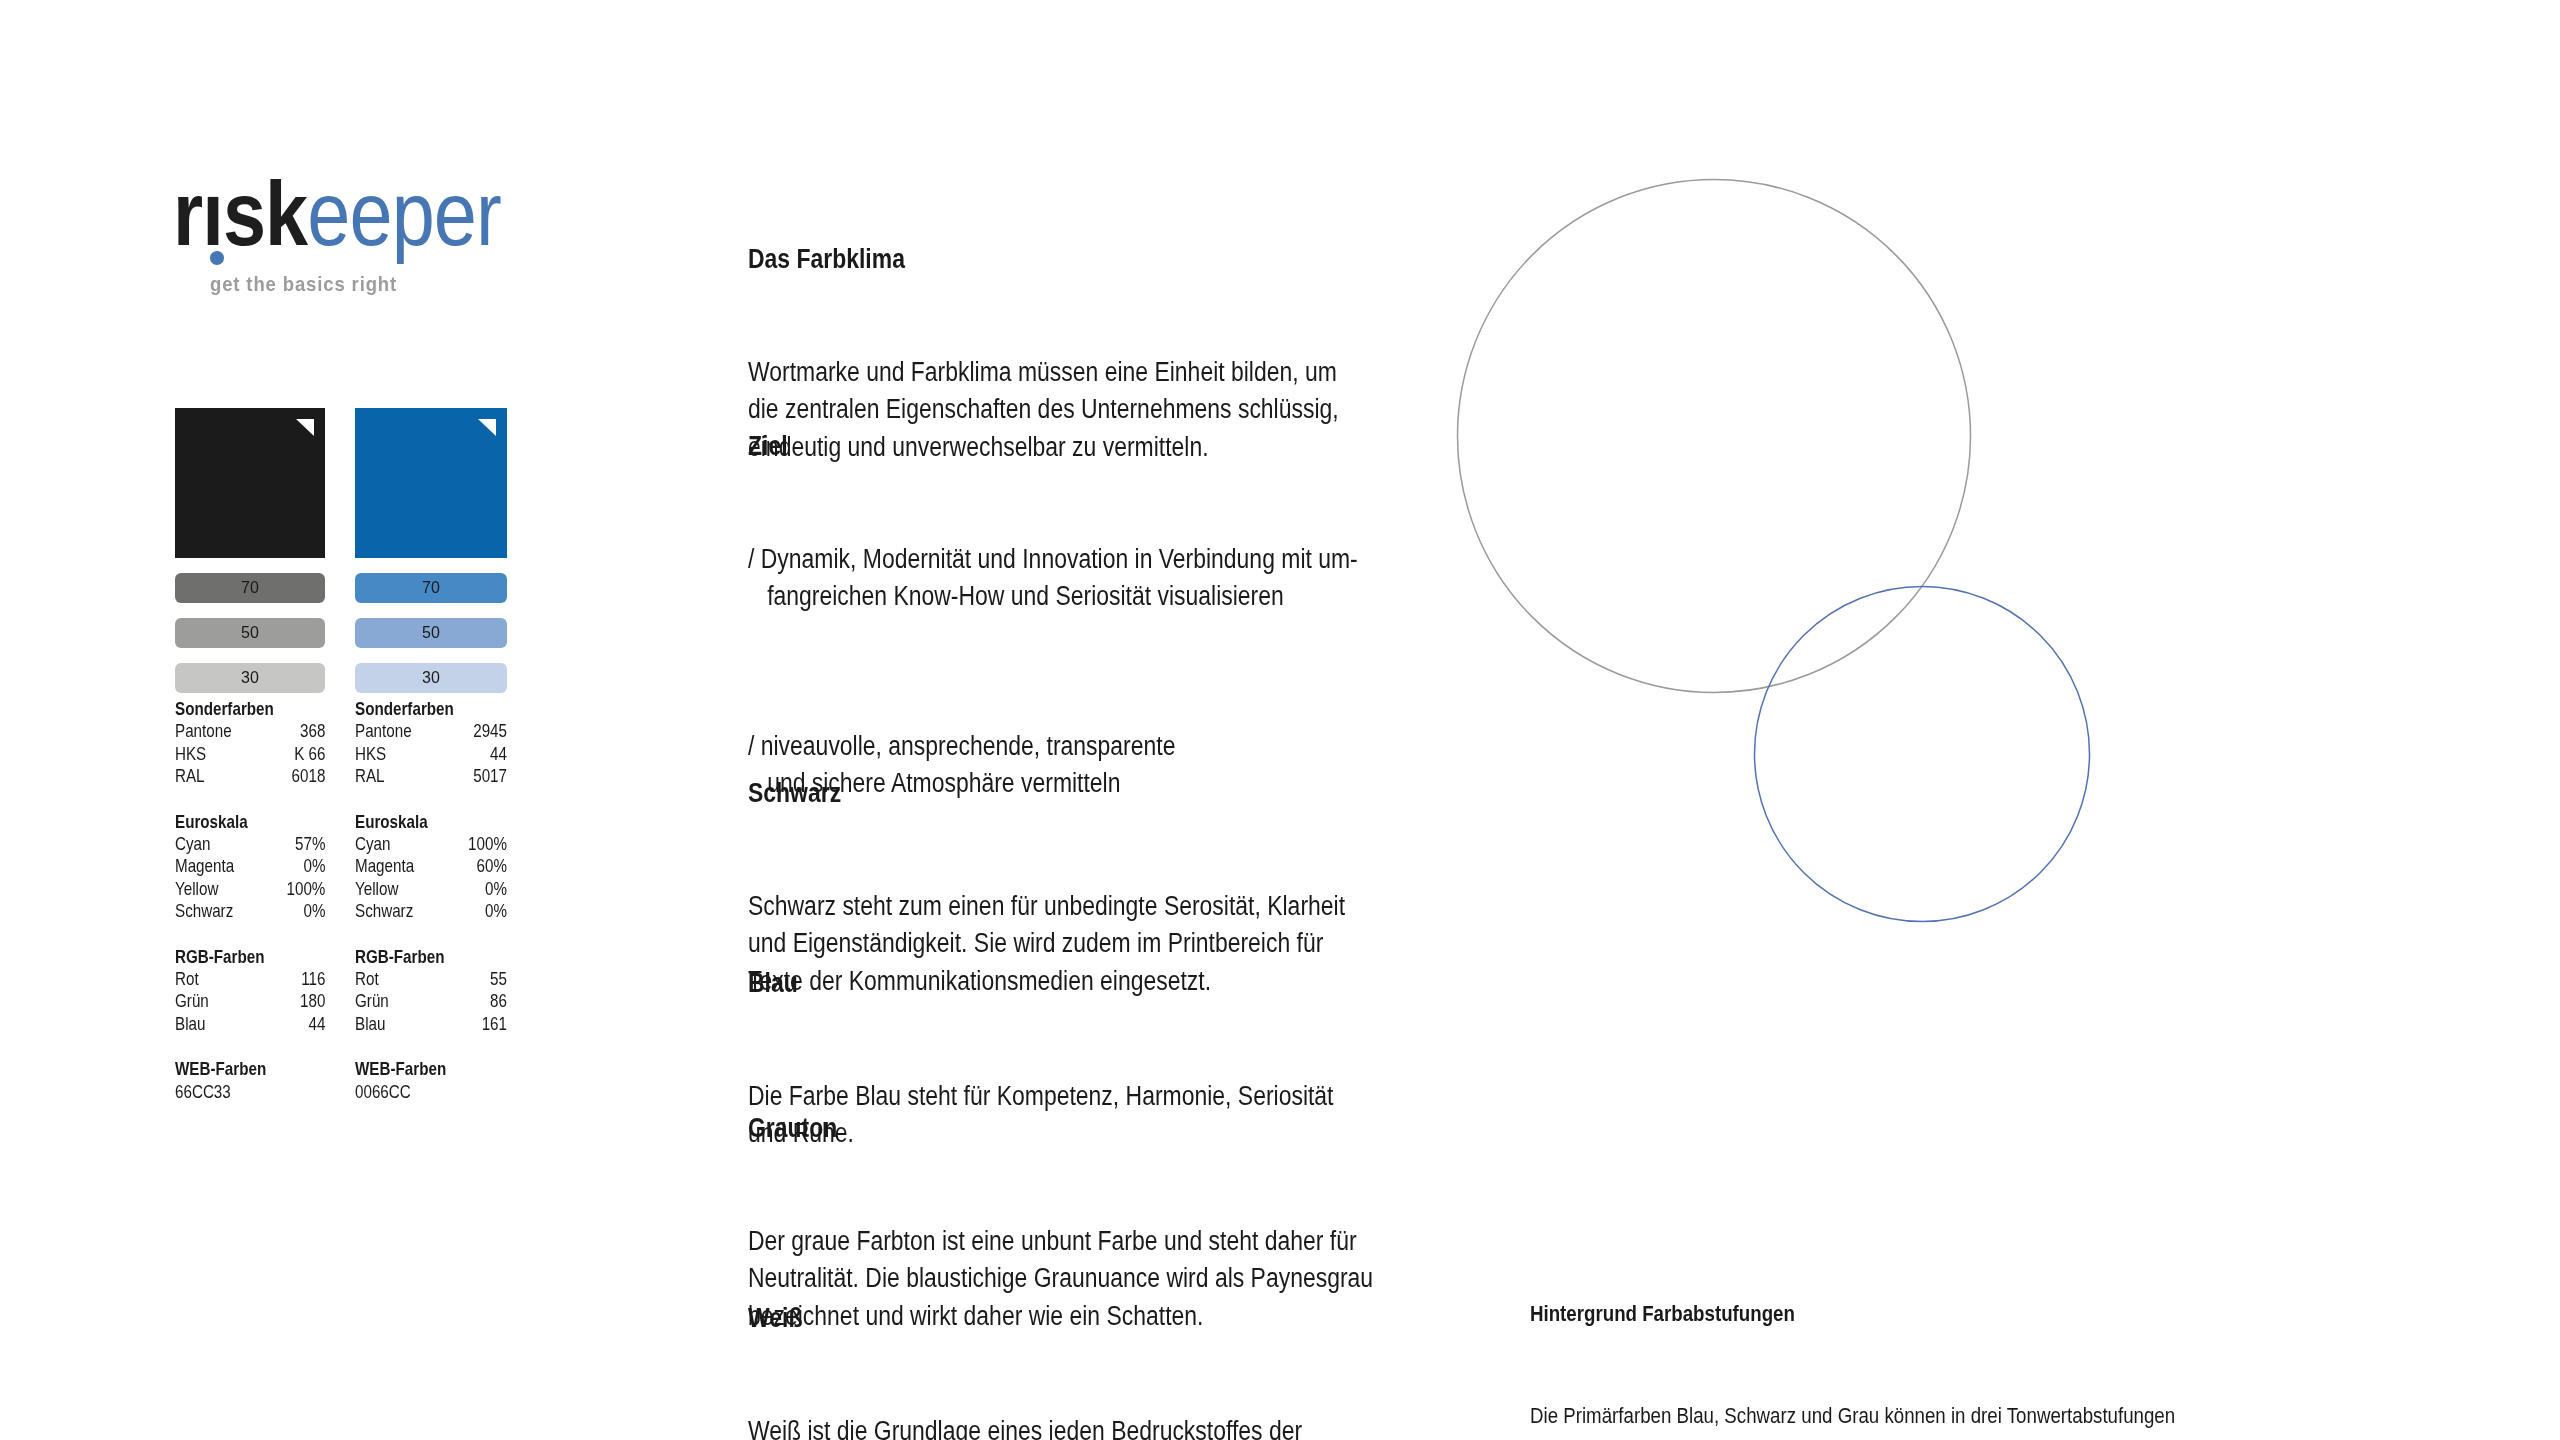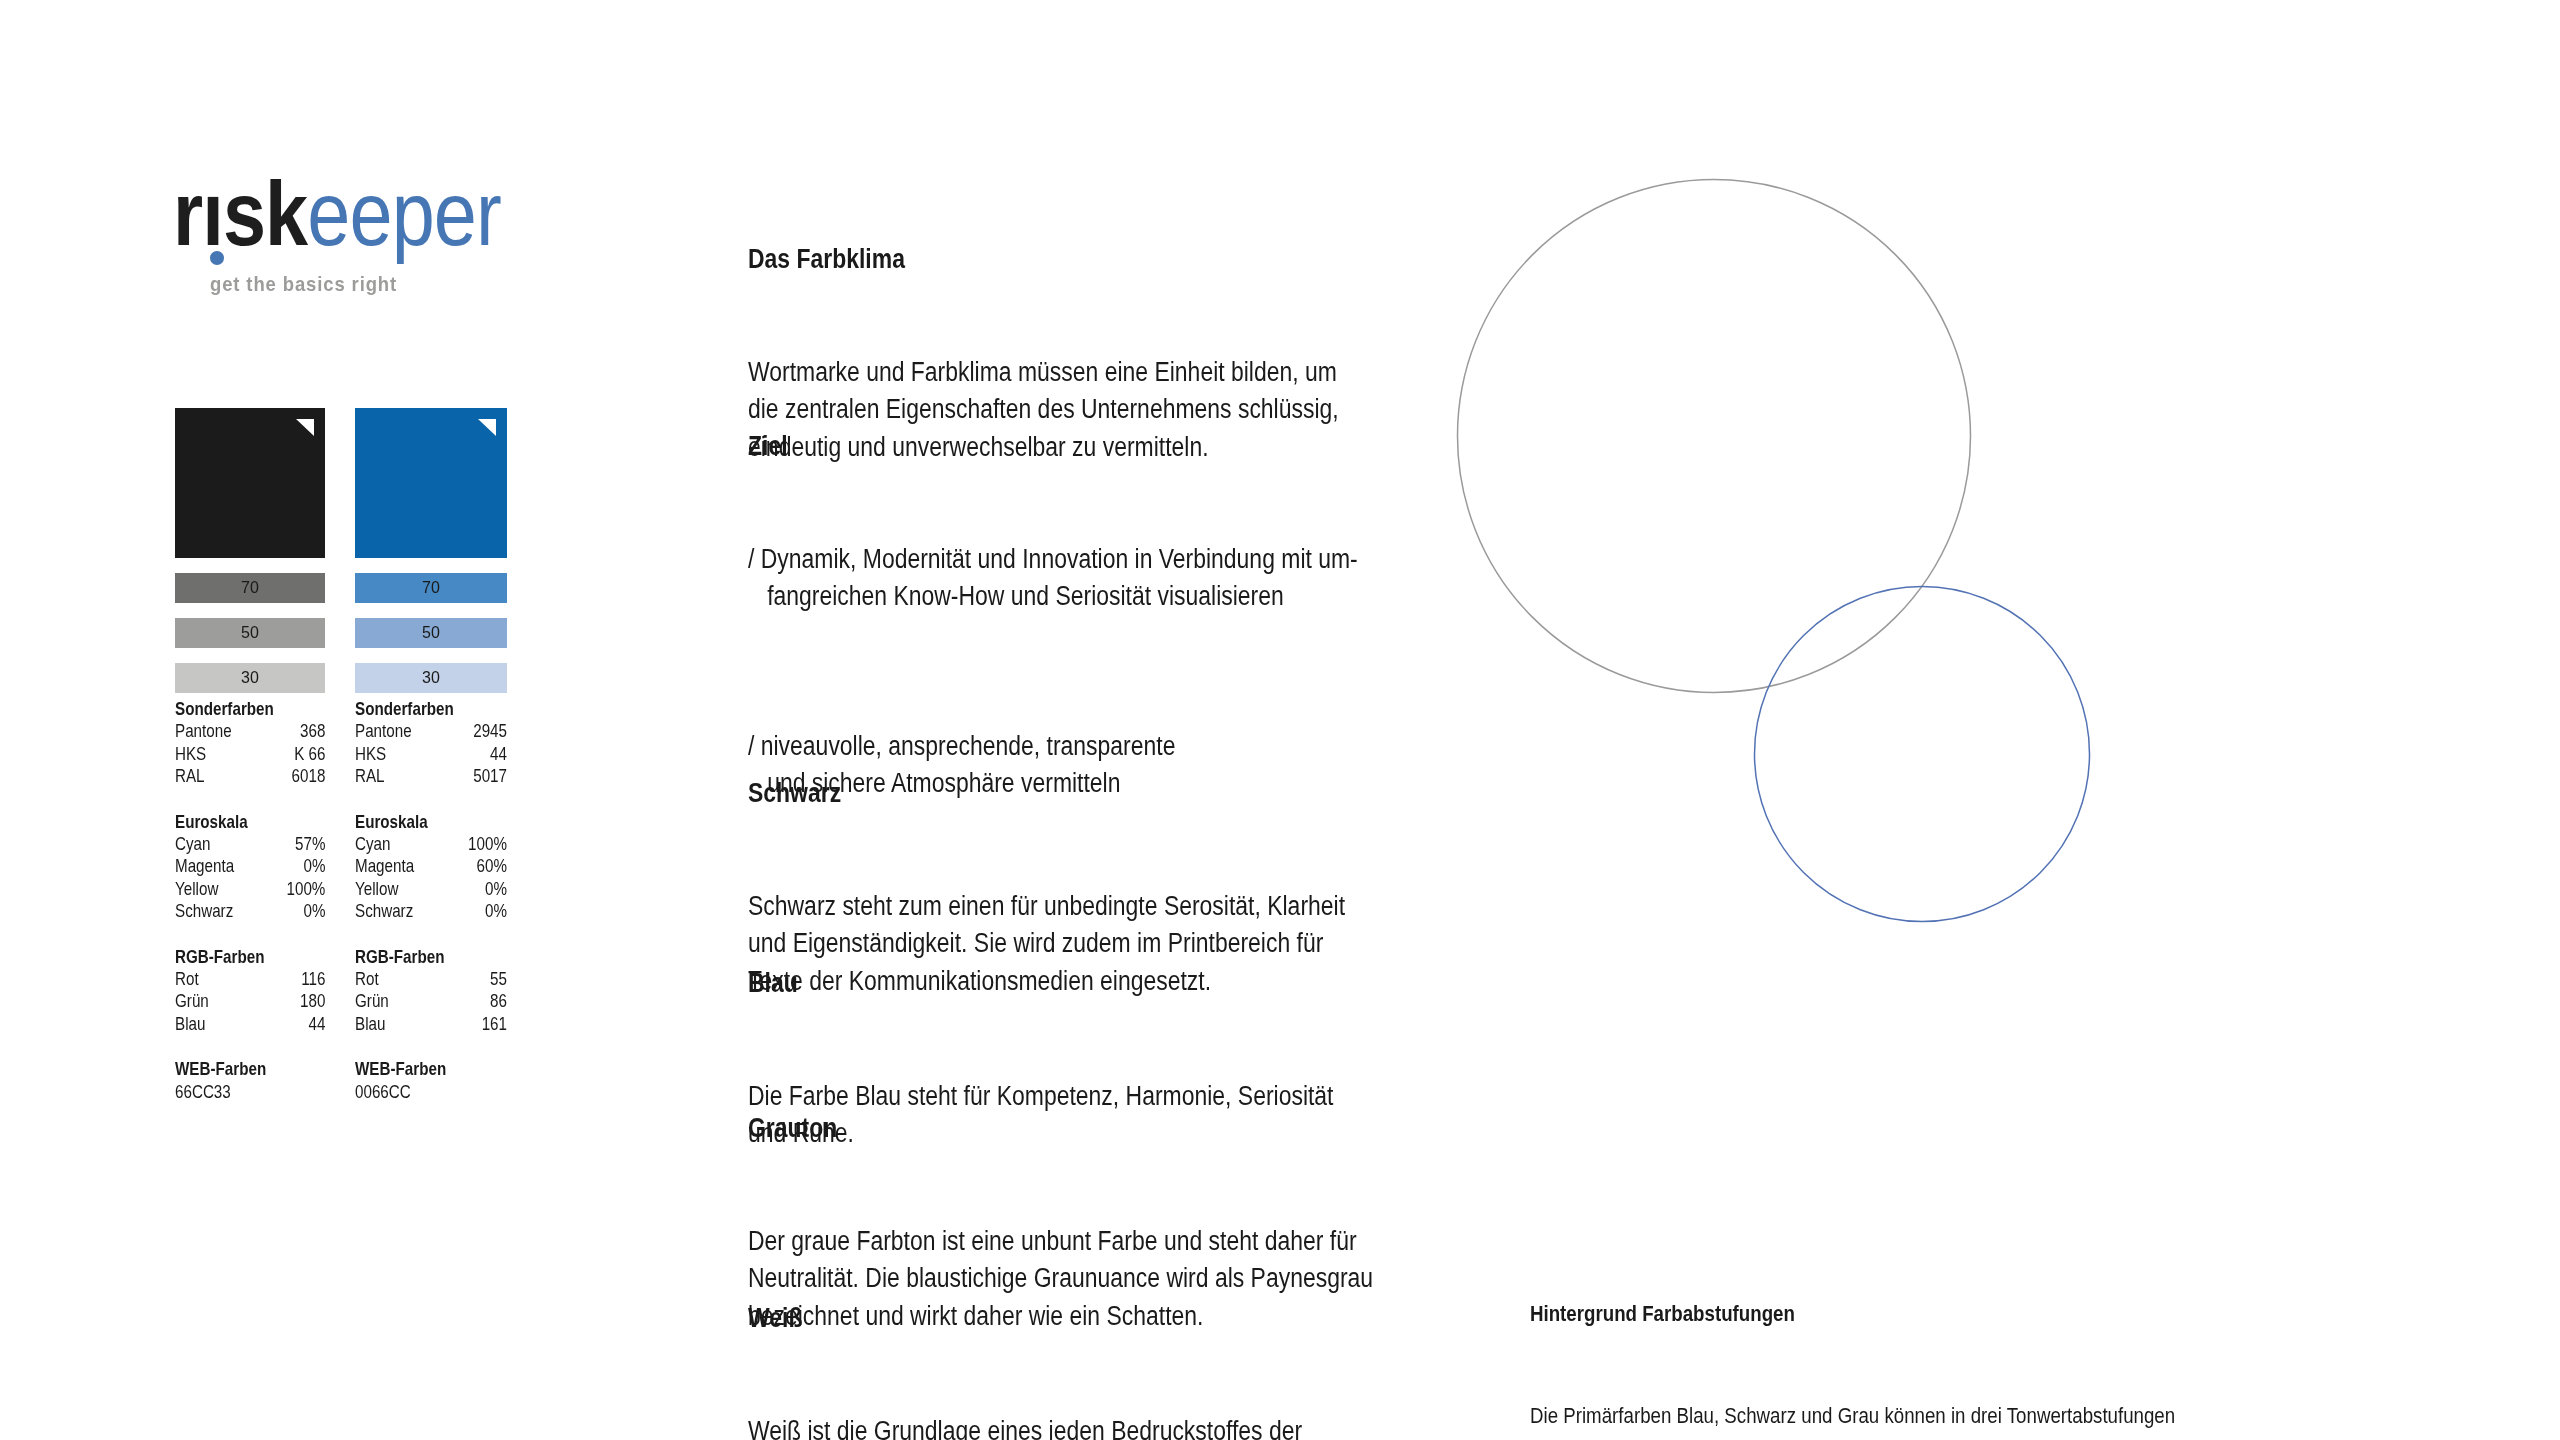--- a/index.html
+++ b/index.html
@@ -64,20 +64,21 @@
     clip-path: polygon(0 0, 100% 0, 100% 100%);
   }
   .tint {
     height: 30px;
     margin-top: 15px;
     display: flex;
     align-items: center;
     justify-content: center;
     font-size: 16px;
     color: #1a1a1a;
+    border-radius: 6px;
   }
 
   
   .spec {
     position: absolute;
     top: 698px;
     font-size: 19px;
     line-height: 22.4px;
     transform: scaleX(0.8);
     transform-origin: 0 0;

